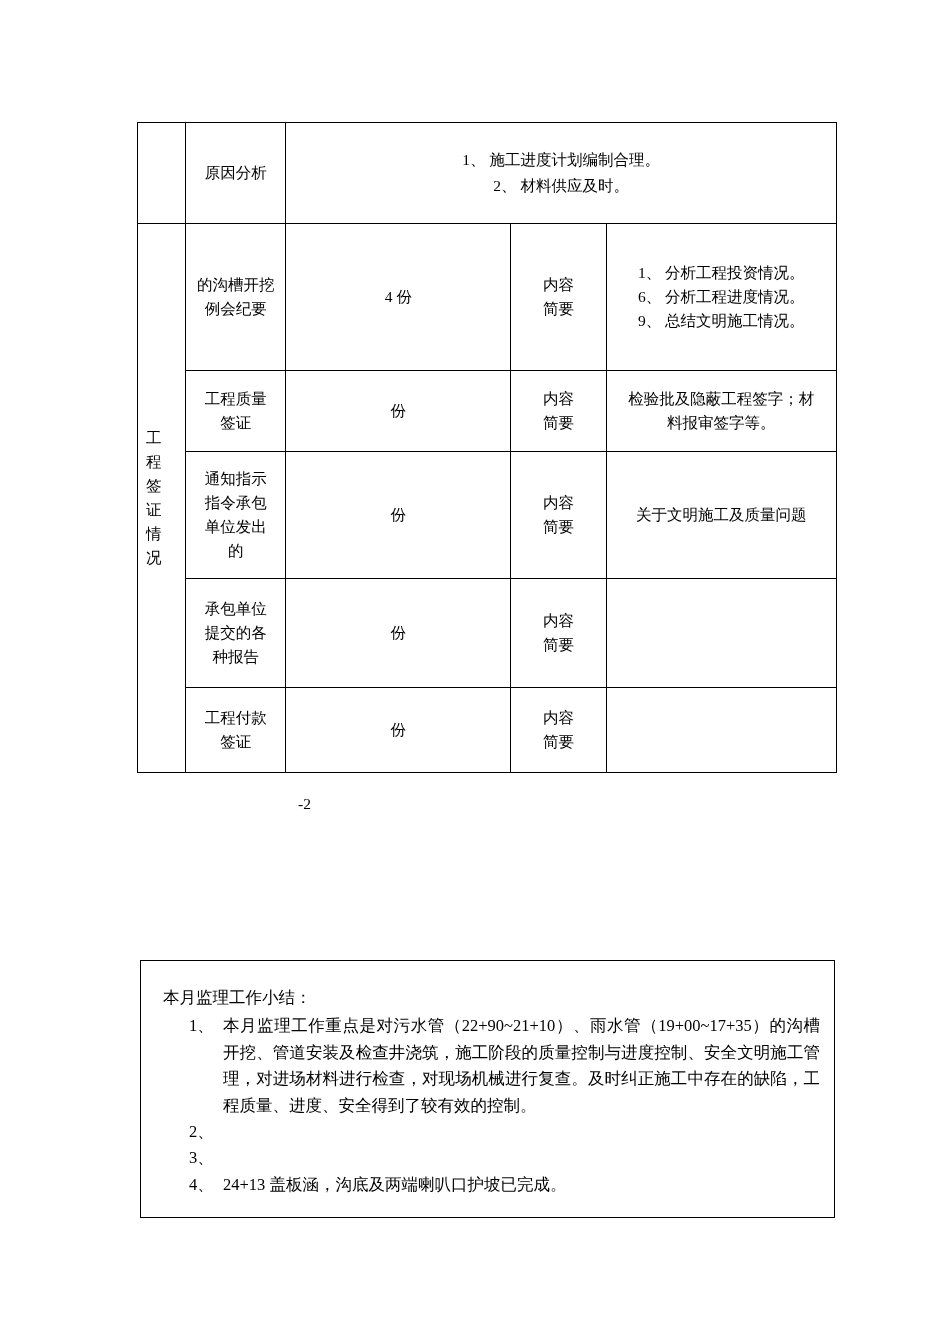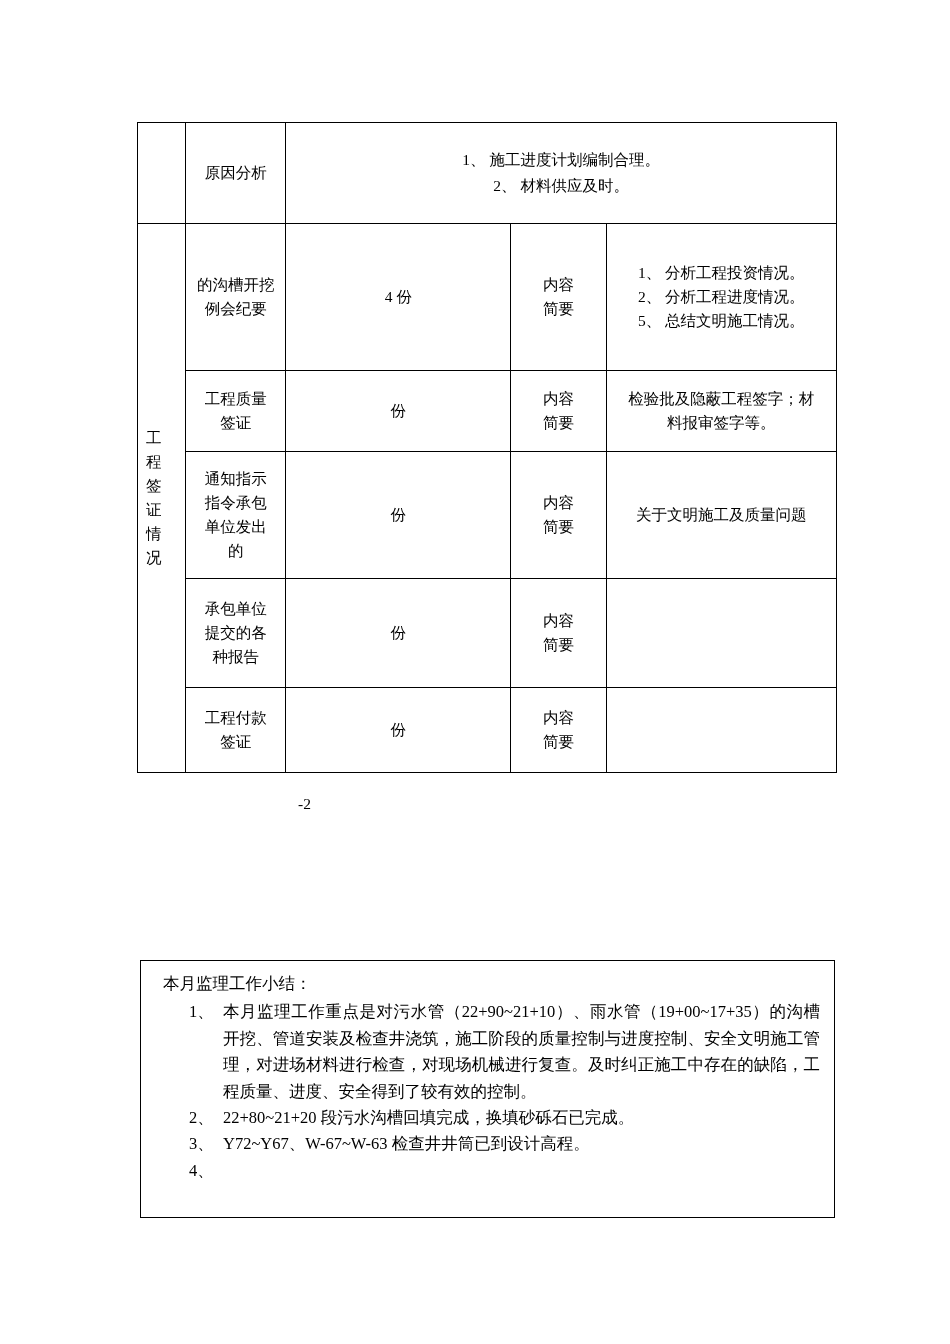--- a/index.html
+++ b/index.html
@@ -77,21 +77,21 @@
 
   
   .summary-box {
     position: absolute;
     left: 125px;
     top: 960px;
     width: 695px;
     min-height: 258px;
     border: 1px solid #000000;
     box-sizing: border-box;
-    padding: 10px 14px 14px 14px;
+    padding: 24px 14px 14px 14px;
     font-size: 16.5px;
     line-height: 1.6;
   }
   .summary-title {
     margin: 0 0 2px 0;
     padding-left: 8px;
     font-size: 16.5px;
   }
   .summary-list {
     margin: 0;
@@ -146,22 +146,22 @@
             <div>的沟槽开挖</div>
             <div>例会纪要</div>
           </td>
           <td class="cell-center">4 份</td>
           <td class="cell-center">
             <div>内容</div>
             <div>简要</div>
           </td>
           <td class="cell-left small-lines">
             <div>1、 分析工程投资情况。</div>
-            <div>2、 分析工程进度情况。</div>
-            <div>5、  总结文明施工情况。</div>
+            <div>6、 分析工程进度情况。</div>
+            <div>9、  总结文明施工情况。</div>
           </td>
         </tr>
 
         <tr>
           <td class="cell-center" style="height:72px;">
             <div>工程质量</div>
             <div>签证</div>
           </td>
           <td class="cell-center">份</td>
           <td class="cell-center">
@@ -225,25 +225,24 @@
 
   <div class="summary-box">
     <div class="summary-title">本月监理工作小结：</div>
     <div class="summary-list">
       <div class="summary-item">
         <div class="summary-marker">1、</div>
         <div class="summary-text">本月监理工作重点是对污水管（22+90~21+10）、雨水管（19+00~17+35）的沟槽开挖、管道安装及检查井浇筑，施工阶段的质量控制与进度控制、安全文明施工管理，对进场材料进行检查，对现场机械进行复查。及时纠正施工中存在的缺陷，工程质量、进度、安全得到了较有效的控制。</div>
       </div>
       <div class="summary-item">
         <div class="summary-marker">2、</div>
-        <div class="summary-text">22+80~21+20 段污水沟槽回填完成，换填砂砾石已完成。</div>
       </div>
       <div class="summary-item">
         <div class="summary-marker">3、</div>
-        <div class="summary-text">Y72~Y67、W-67~W-63 检查井井筒已到设计高程。</div>
       </div>
       <div class="summary-item">
         <div class="summary-marker">4、</div>
+        <div class="summary-text">24+13 盖板涵，沟底及两端喇叭口护坡已完成。</div>
       </div>
     </div>
   </div>
 
 </div>
 
 </body></html>

